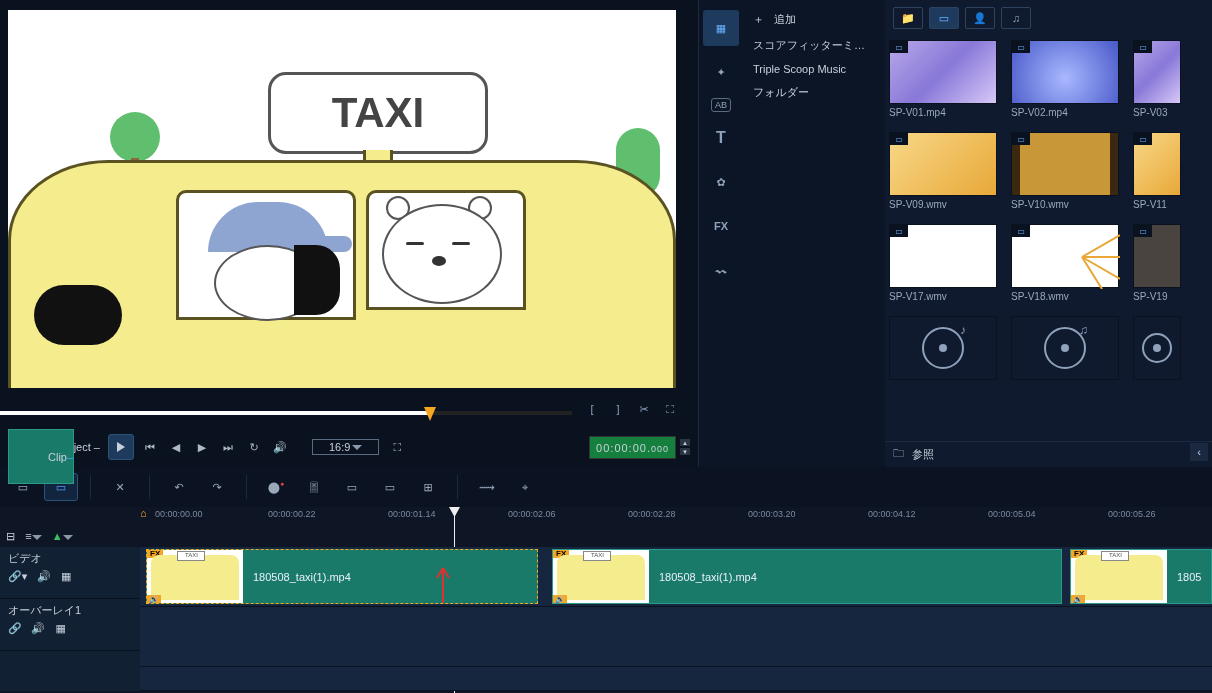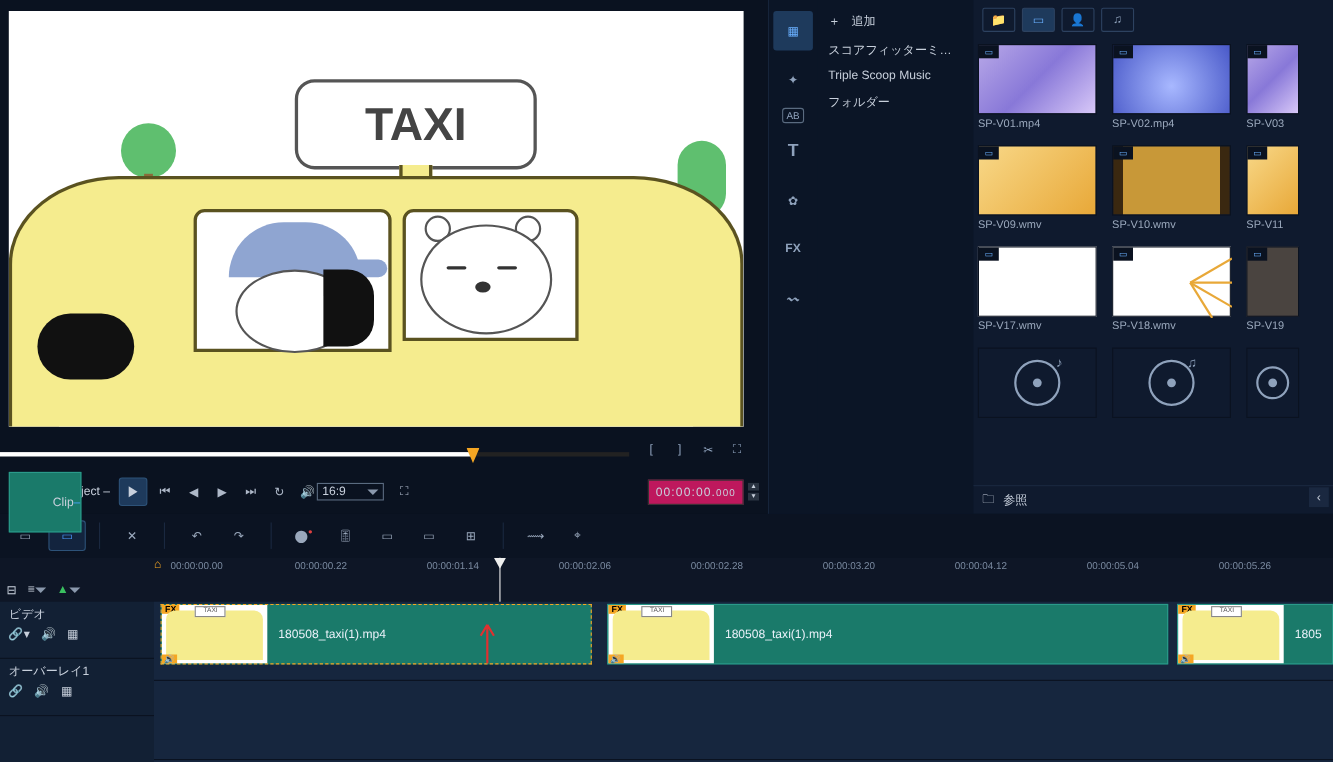--- a/index.html
+++ b/index.html
@@ -36,22 +36,22 @@
 .scrub-rest{height:4px;background:#222;flex:1;}
 .scrub-handle{position:absolute;left:424px;bottom:-2px;width:12px;height:14px;background:#f5a623;clip-path:polygon(0 0,100% 0,50% 100%);}
 .mark-row{position:absolute;right:20px;bottom:50px;display:flex;gap:10px;}
 .micon{width:16px;height:16px;color:#8fa2bc;display:flex;align-items:center;justify-content:center;cursor:pointer;}
 .controls{position:absolute;left:0;bottom:0;width:698px;height:40px;display:flex;align-items:center;padding:0 8px;}
 .pc-labels{width:92px;text-align:right;line-height:12px;font-size:10px;}
 .pc-labels .proj{color:#c8d0dc;}.pc-labels .clip{color:#4aa3ff;padding-left:39px;}
 .play-btn{width:26px;height:26px;background:#1e3a5c;border:1px solid #2d5278;border-radius:3px;margin:0 8px;display:flex;align-items:center;justify-content:center;cursor:pointer;}
 .ctrl-icons{display:flex;gap:10px;align-items:center;}
 .ci{width:16px;height:16px;color:#aeb8c8;cursor:pointer;display:flex;align-items:center;justify-content:center;}
-.ratio-box{border:1px solid #5a6b80;padding:1px 4px;font-size:9px;color:#aeb8c8;display:flex;align-items:center;gap:20px;cursor:pointer;}
-.tc-box{margin-left:auto;background:#be185d;border:1px solid #333;padding:3px 6px;font-family:monospace;font-size:13px;color:#c8d0dc;letter-spacing:1px;}
+.ratio-box{border:1px solid #5a6b80;padding:1px 16px;margin-left:24px;font-size:9px;color:#aeb8c8;display:flex;align-items:center;gap:2px;cursor:pointer;}
+.tc-box{margin-left:auto;background:#15803d;border:1px solid #333;padding:3px 6px;font-family:monospace;font-size:13px;color:#c8d0dc;letter-spacing:1px;}
 .tc-small{font-size:9px;}
 .spin{display:inline-flex;flex-direction:column;margin-left:4px;}
 .spin div{width:10px;height:7px;background:#2a3442;margin:1px 0;cursor:pointer;font-size:6px;display:flex;align-items:center;justify-content:center;}
 
 .library{flex:1;background:#0f1a2e;border-left:1px solid #1a2840;display:flex;}
 .lib-tabs{width:44px;background:#0b1526;display:flex;flex-direction:column;align-items:center;padding-top:6px;}
 .lib-tab{width:36px;height:36px;margin:4px 0;display:flex;align-items:center;justify-content:center;border-radius:3px;cursor:pointer;color:#8fa2bc;}
 .lib-tab.active{background:#1e3a5c;color:#6ab0ff;}
 .lib-tree{width:142px;background:#0b1526;padding-top:6px;}
 .add-row{display:flex;align-items:center;gap:10px;padding:6px 10px;cursor:pointer;}
@@ -91,21 +91,21 @@
 .tick{position:absolute;top:2px;font-size:9px;color:#7a8aa0;}
 .playhead{position:absolute;left:454px;top:0;width:1px;height:200px;background:#eee;}
 .playhead::before{content:"";position:absolute;left:-5px;top:0;width:11px;height:10px;background:#eee;clip-path:polygon(0 0,100% 0,50% 100%);}
 .tl-controls{height:22px;display:flex;align-items:center;padding-left:6px;gap:10px;}
 .tl-body{display:flex;}
 .track-headers{width:140px;background:#122034;}
 .track-head{height:52px;border-bottom:1px solid #0a1220;padding:4px 8px;}
 .track-name{font-size:11px;margin-bottom:4px;}
 .track-icons{display:flex;gap:10px;color:#8a98ac;font-size:11px;}
 .track-area{flex:1;position:relative;background:#16263e;}
-.track-row{height:72px;border-bottom:1px solid #0a1220;position:relative;}
+.track-row{height:60px;border-bottom:1px solid #0a1220;position:relative;}
 .clip{position:absolute;top:2px;height:55px;background:#1a7a6a;border:1px solid #2a9a8a;display:flex;align-items:center;overflow:hidden;}
 .clip.sel{border:1px dashed #f5a623;}
 .clip-thumb{width:96px;height:55px;background:#fff;position:relative;flex-shrink:0;}
 .clip-thumb::before{content:"FX";position:absolute;left:0;top:0;background:#f5a623;color:#000;font-size:8px;padding:0 3px;font-weight:bold;}
 .clip-thumb::after{content:"🔊";position:absolute;left:0;bottom:0;background:#f5a623;font-size:8px;padding:0 2px;}
 .mini-taxi{position:absolute;inset:6px 4px 4px 4px;background:#f5ec8e;border-radius:8px 8px 0 0;}
 .mini-sign{position:absolute;left:30%;top:-4px;width:28px;height:10px;background:#fff;border:1px solid #888;font-size:6px;text-align:center;color:#555;}
 .clip-label{margin-left:10px;font-size:11px;color:#e8f0f8;}
 .arrow{position:absolute;left:286px;top:10px;width:20px;height:50px;pointer-events:none;}
 .arrow svg{overflow:visible;}

